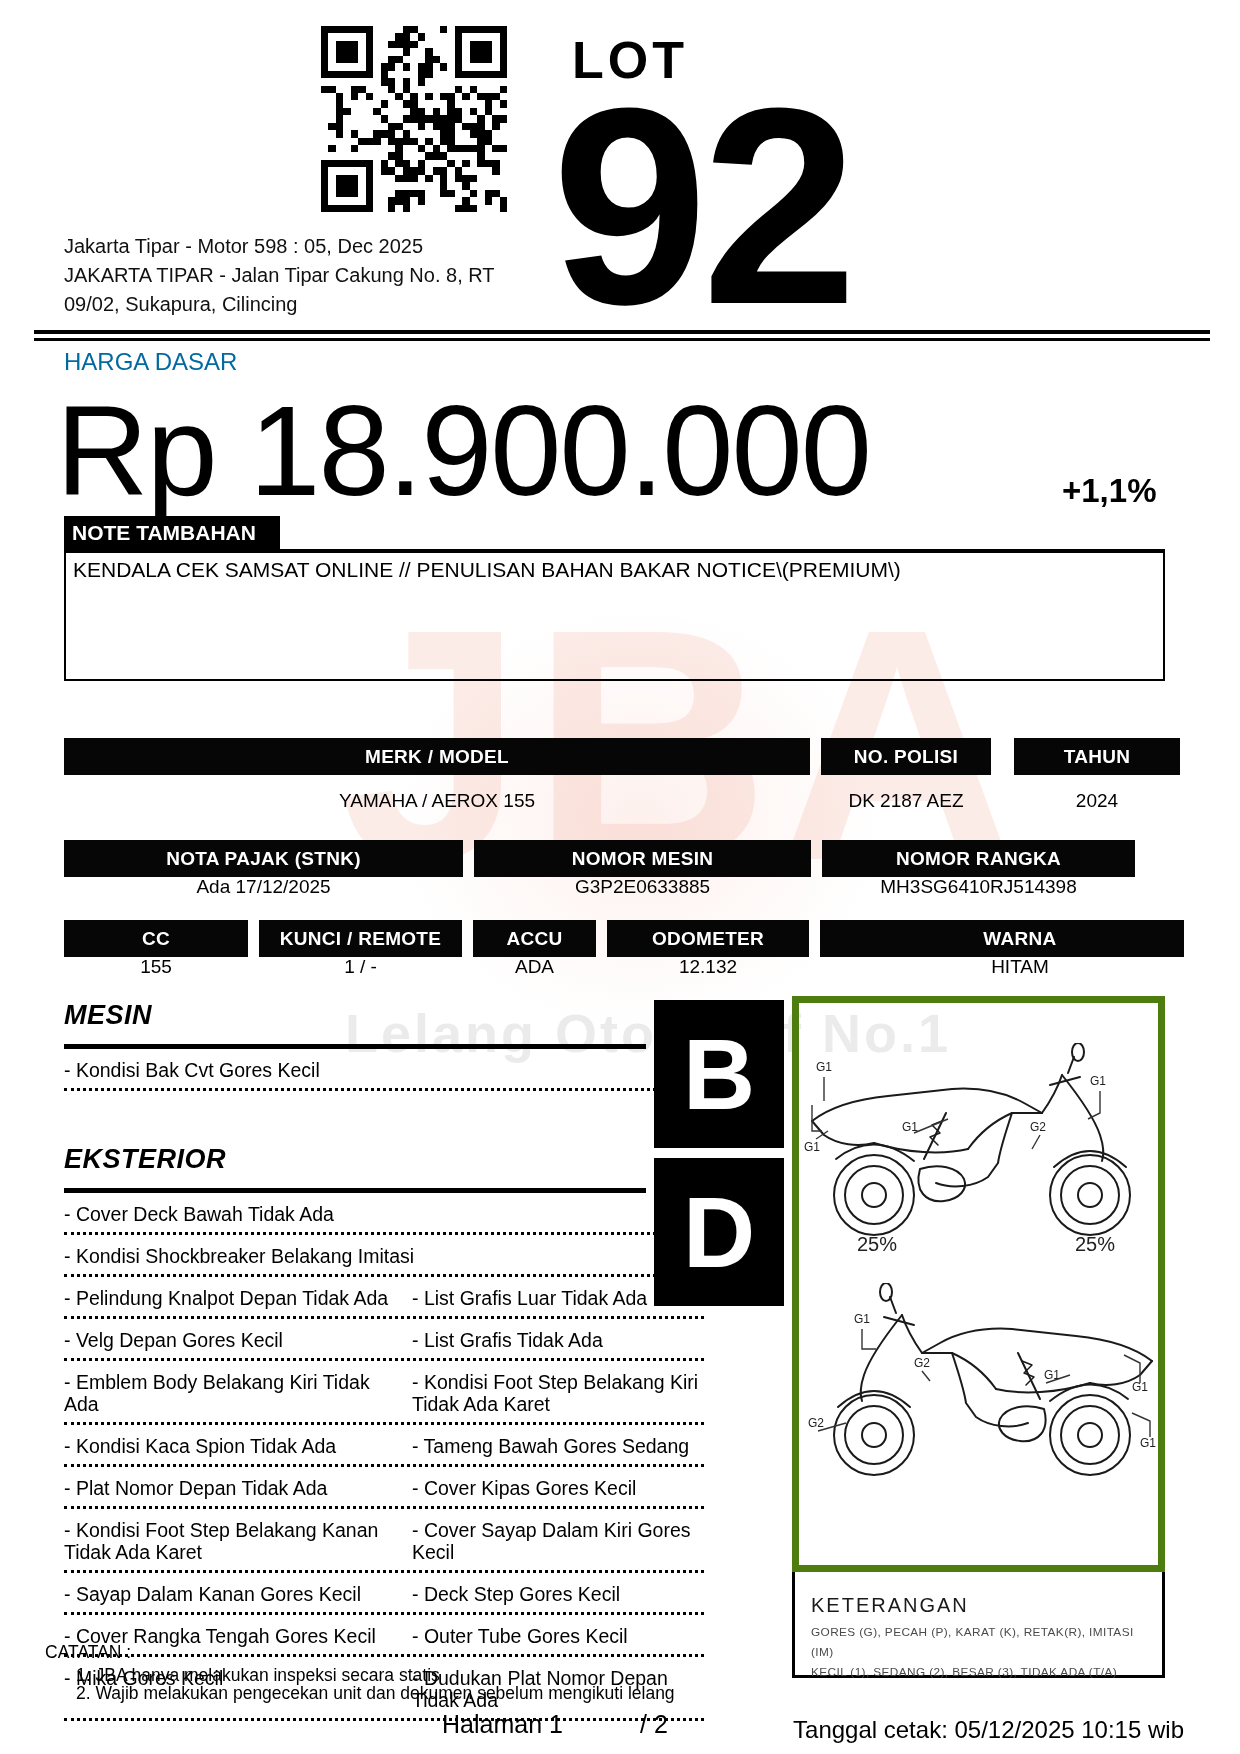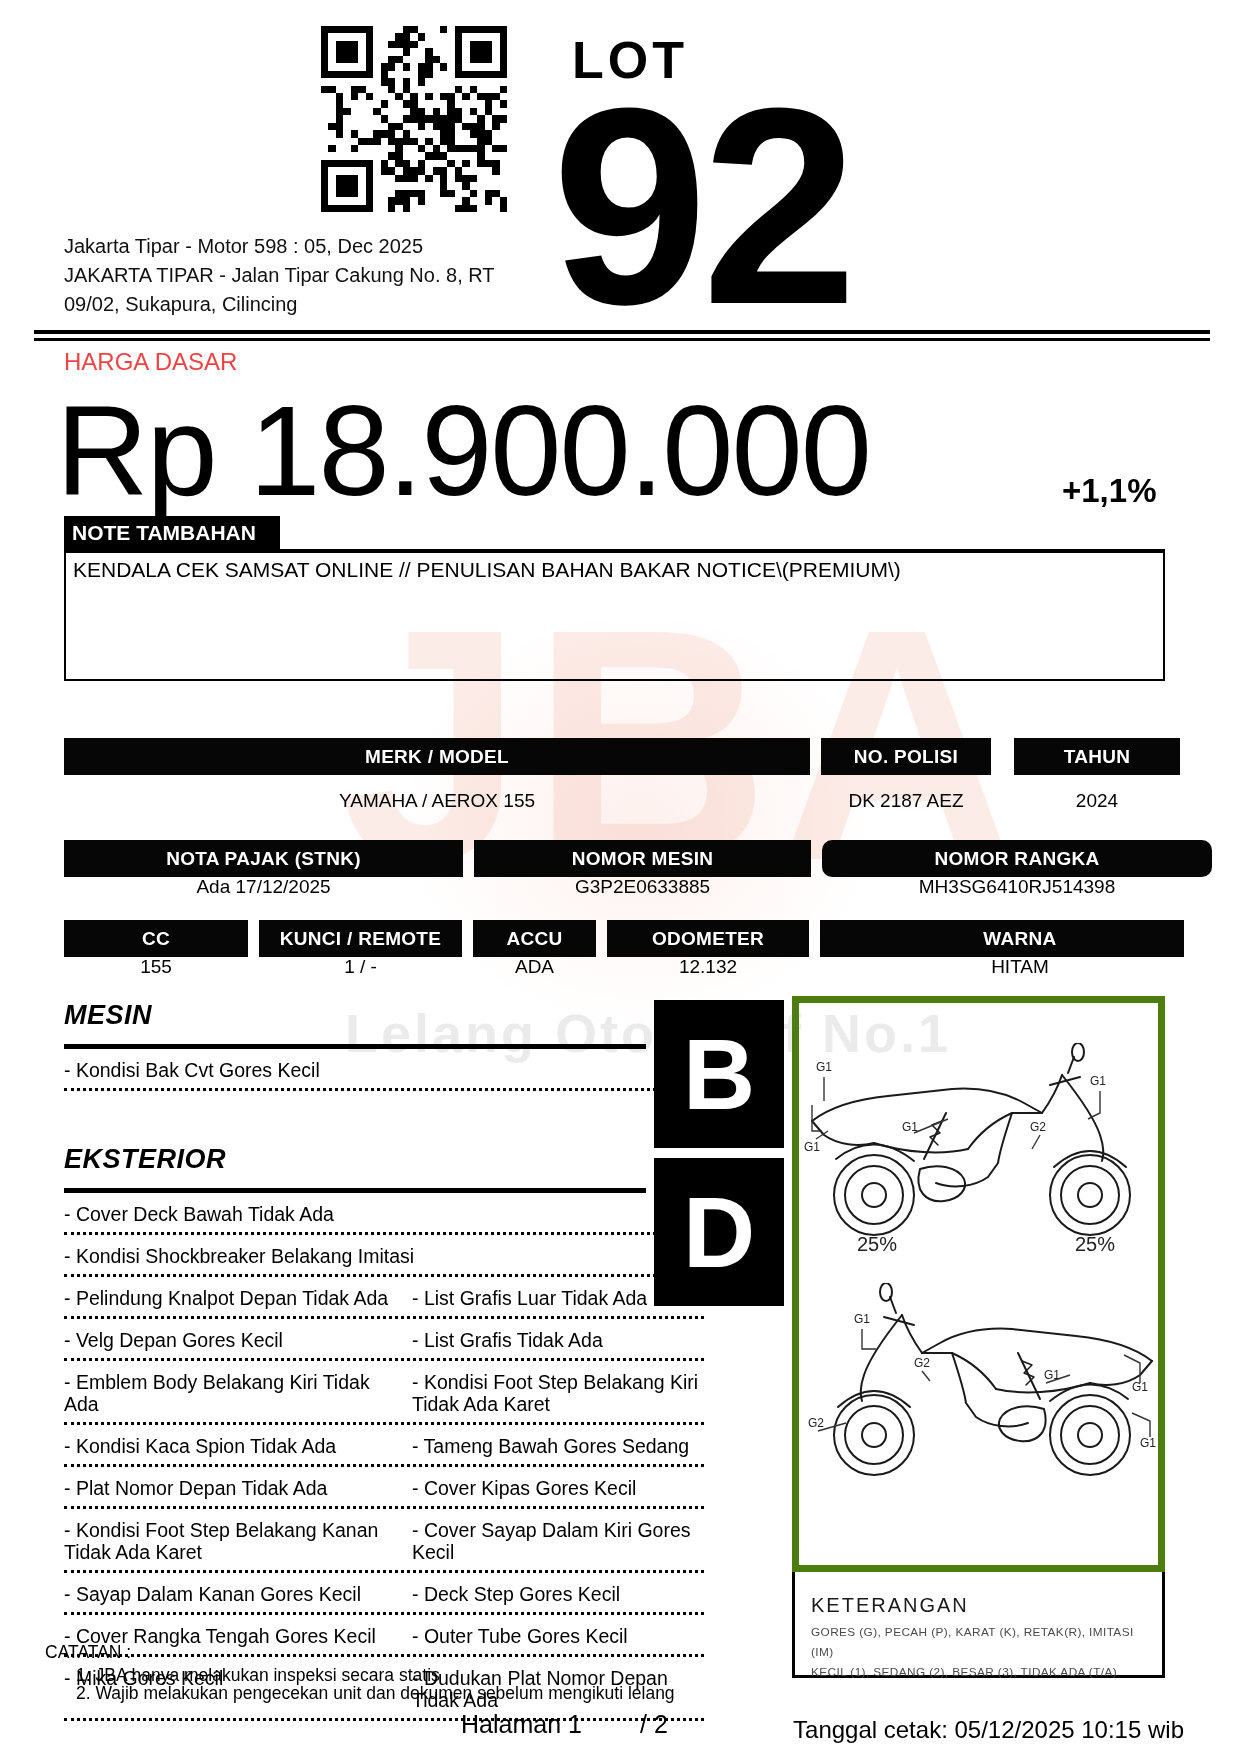--- a/index.html
+++ b/index.html
@@ -12,35 +12,35 @@
     color:rgba(230,95,62,.12);letter-spacing:8px;z-index:0;}
   .wm-tag{position:absolute;left:345px;top:1002px;font-size:54px;font-weight:bold;
     color:rgba(60,60,60,.10);letter-spacing:3px;z-index:0;white-space:nowrap;}
   .z{position:absolute;z-index:1;}
   
   .qr{left:321px;top:26px;width:186px;height:186px;}
   .lot-label{left:572px;top:30px;font-size:52px;font-weight:bold;letter-spacing:4px;}
   .lot-number{left:552px;top:66px;font-size:280px;font-weight:bold;line-height:1;letter-spacing:-6px;}
   .venue{left:64px;top:232px;font-size:20px;line-height:29px;color:#111;}
   .rule2{left:34px;top:330px;width:1176px;height:4px;border-top:4px solid #000;border-bottom:3px solid #000;}
-  .price-label{left:64px;top:348px;font-size:24px;color:#ef4444;}
+  .price-label{left:64px;top:348px;font-size:24px;color:#0369a1;}
   .price-value{left:56px;top:384px;font-size:128px;line-height:1.05;letter-spacing:-2px;}
   .price-change{left:1062px;top:472px;font-size:33px;font-weight:bold;}
   .note-label{left:64px;top:516px;width:208px;height:33px;background:#000;color:#fff;
     font-size:21px;font-weight:bold;line-height:33px;padding-left:8px;}
   .note-box{left:64px;top:549px;width:1101px;height:132px;border:2px solid #000;border-top:4px solid #000;
     font-size:21px;padding:5px 7px;box-sizing:border-box;background:transparent;}
   
   .trow{left:64px;display:flex;gap:11px;}
   .th{background:#060606;color:#fff;font-weight:bold;font-size:19px;height:37px;
       display:flex;align-items:center;justify-content:center;letter-spacing:.3px;}
   .td{font-size:19px;height:26px;display:flex;align-items:center;justify-content:center;}
   .r1h{top:738px;} .r1v{top:788px;} .r2h{top:840px;} .r2v{top:874px;} .r3h{top:920px;} .r3v{top:954px;}
   .w-merk{width:746px;} .w-pol{width:170px;} .w-thn{width:166px;margin-left:12px;}
-  .w-stnk{width:399px;} .w-mesin{width:337px;} .w-rangka{width:390px;border-radius:10px;}
+  .w-stnk{width:399px;} .w-mesin{width:337px;} .w-rangka{width:313px;}
   .w-cc{width:184px;} .w-kunci{width:203px;} .w-accu{width:123px;} .w-odo{width:202px;} .w-warna{width:328px;padding-left:36px;}
   
   .section{width:640px;}
   .sec-mesin{left:64px;top:1000px;} .sec-eks{left:64px;top:1144px;}
   .sec-title{font-size:27px;font-weight:bold;letter-spacing:.5px;margin-bottom:13px;font-style:italic;}
   .sec-rule{width:582px;height:5px;background:#000;}
   .item{font-size:19.5px;line-height:22px;padding:10px 0 7px 0;border-bottom:3px dotted #000;}
   .pair{display:flex;}
   .cl{width:348px;padding-right:14px;box-sizing:border-box;}
   .cr{flex:1;}
@@ -55,21 +55,21 @@
   .tread{position:absolute;top:230px;font-size:20px;color:#222;}
   .tread-l{left:58px;} .tread-r{left:276px;}
   .keterangan{left:792px;top:1572px;width:373px;height:106px;border:3px solid #000;border-top:none;
     box-sizing:border-box;padding:22px 16px;}
   .ket-title{font-size:20px;letter-spacing:2px;color:#1a1a1a;margin-bottom:5px;}
   .ket-line{font-size:11.8px;color:#4a4a4a;letter-spacing:.4px;line-height:1.7;}
   
   .catatan{left:45px;top:1644px;font-size:17.5px;line-height:17px;}
   .catatan .ttl{margin-bottom:6px;}
   .catatan .it{margin-left:31px;margin-bottom:1px;}
-  .pagenum{left:461px;top:1710px;font-size:25px;}
+  .pagenum{left:442px;top:1710px;font-size:25px;}
   .pageof{left:640px;top:1710px;font-size:25px;}
   .printed{right:56px;top:1716px;font-size:24px;}
   .glabel{font-size:12px;fill:#222;font-family:"Liberation Sans",sans-serif;}
   .lead{stroke:#333;stroke-width:1.4;fill:none;}
   .art{stroke:#1a1a1a;stroke-width:2;fill:none;stroke-linecap:round;stroke-linejoin:round;}
 </style>
 </head>
 <body>
 
 <div class="page">

